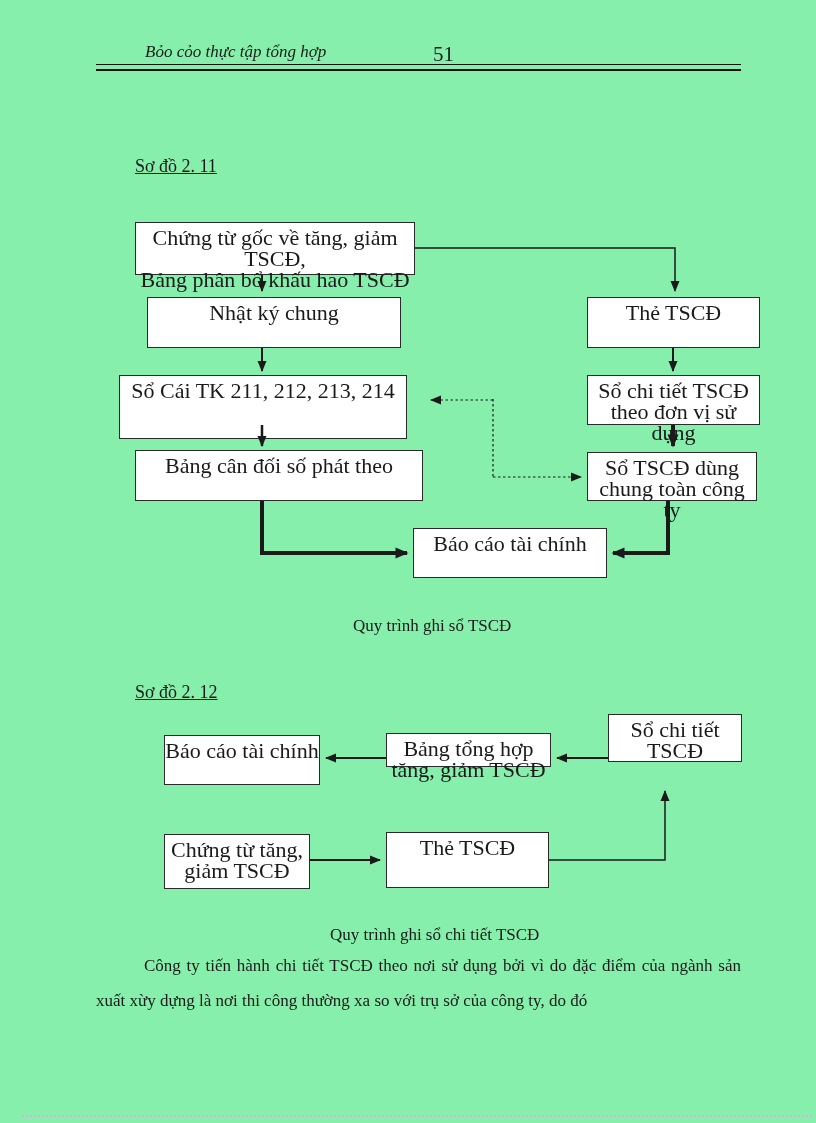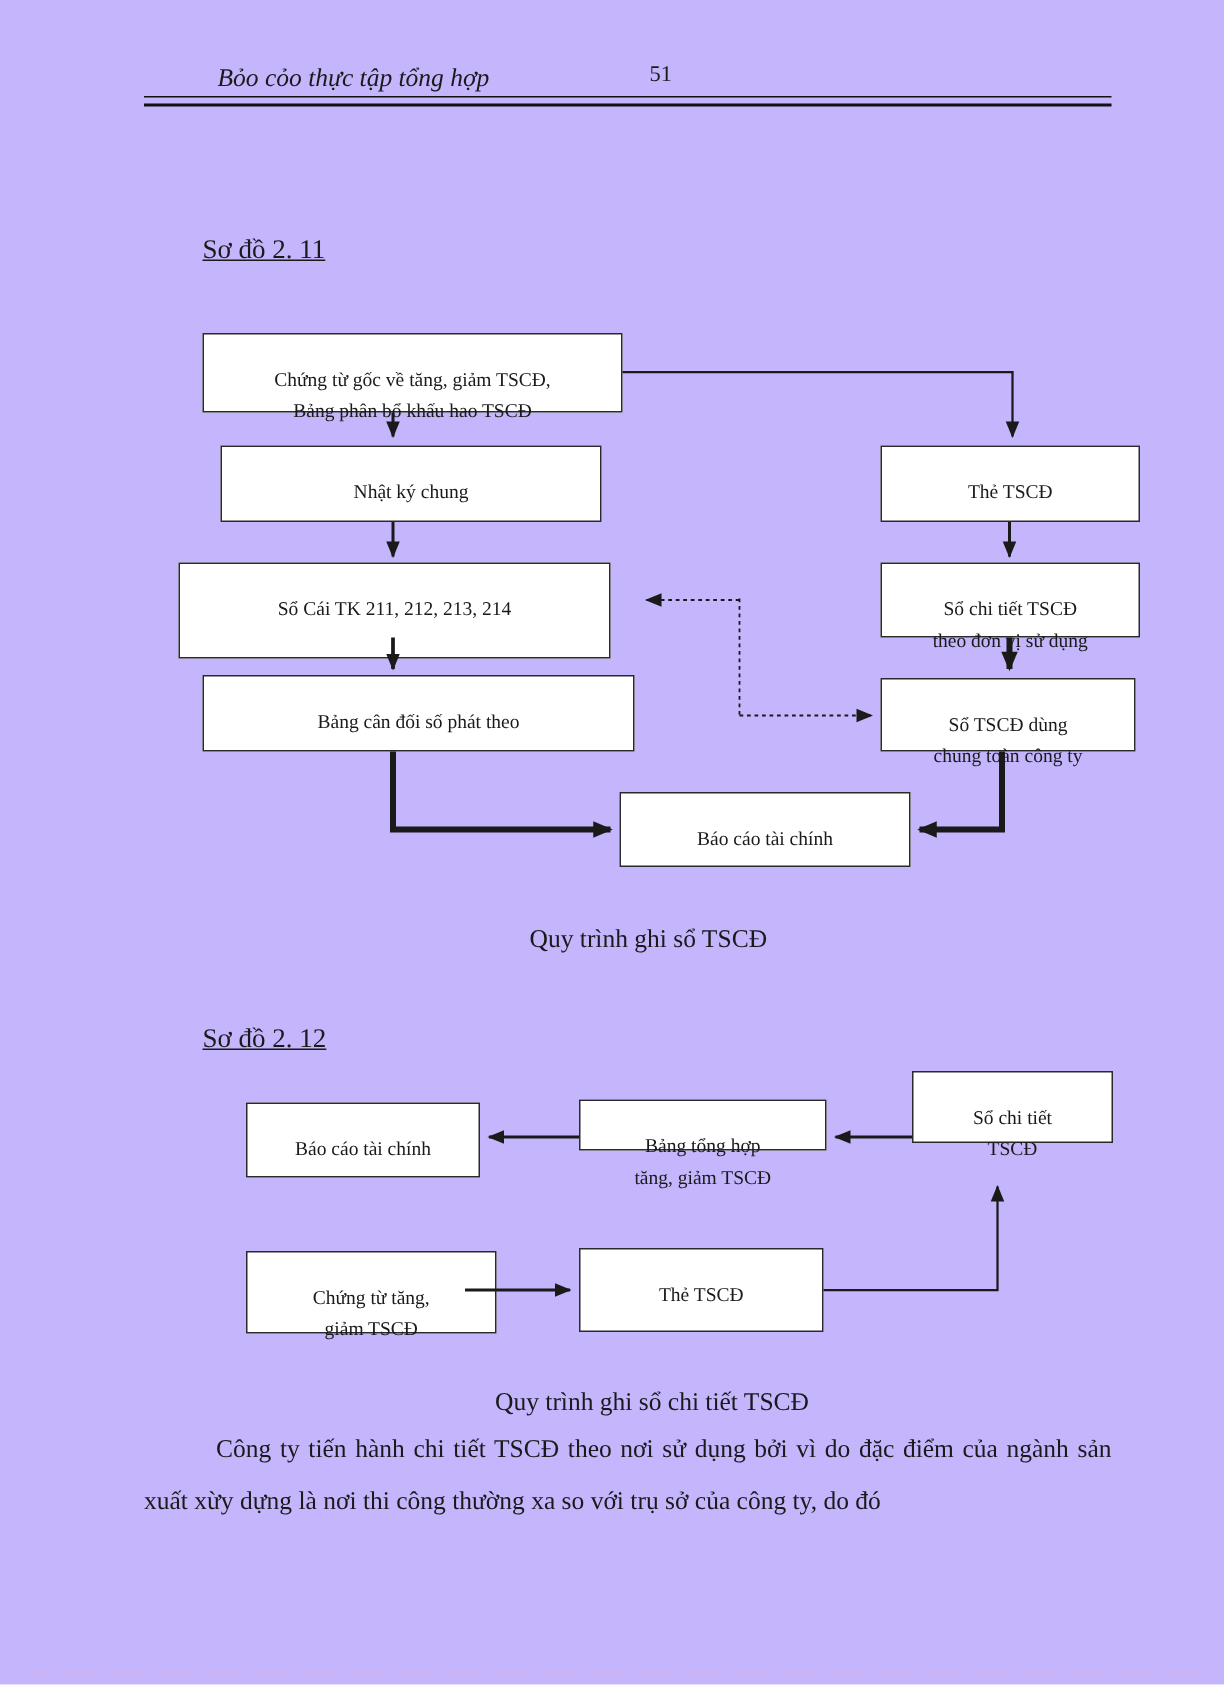--- a/index.html
+++ b/index.html
@@ -1,48 +1,48 @@
 <!DOCTYPE html>
 <html><head>
 <meta charset="utf-8">
 <style>
   html, body { margin: 0; padding: 0; background: #fff; }
   .page {
     position: relative;
     width: 816px; height: 1123px;
-    background: #c4b5fd;
+    background: #86efac;
     font-family: "Liberation Serif", "DejaVu Serif", serif;
     color: #1a1a1a;
     overflow: hidden;
   }
   .abs { position: absolute; }
   .header-title {
     left: 145px; top: 42px;
     font-style: italic; font-size: 17px;
   }
-  .page-num { left: 433px; top: 42px; font-size: 15px; }
+  .page-num { left: 433px; top: 42px; font-size: 21px; }
   .header-rule {
     left: 96px; top: 64px; width: 645px; height: 4px;
     border-top: 1.5px solid #111; border-bottom: 2px solid #111;
   }
   .so-do-label {
     font-size: 18px;
     text-decoration: underline;
   }
   .so-do-1 { left: 135px; top: 156px; }
   .so-do-2 { left: 135px; top: 682px; }
   .box {
     position: absolute;
     box-sizing: border-box;
     border: 1.5px solid #2a2a2a;
     background: #fff;
     text-align: center;
-    font-size: 13px;
+    font-size: 22px;
     line-height: 21px;
-    padding-top: 19px;
+    padding-top: 4px;
     white-space: pre-line;
   }
   .caption {
     font-size: 17px;
   }
   .caption-1 { left: 353px; top: 616px; }
   .caption-2 { left: 330px; top: 925px; }
   .connectors {
     position: absolute; left: 0; top: 0;
     pointer-events: none;
@@ -82,21 +82,21 @@
 
   <span class="abs caption caption-1">Quy trình ghi sổ TSCĐ</span>
 
   <span class="abs so-do-label so-do-2">Sơ đồ 2. 12</span>
 
   <div class="box" style="left:164px; top:735px; width:156px; height:50px;">Báo cáo tài chính</div>
   <div class="box" style="left:386px; top:733px; width:165px; height:34px;">Bảng tổng hợp
 tăng, giảm TSCĐ</div>
   <div class="box" style="left:608px; top:714px; width:134px; height:48px;">Sổ chi tiết
 TSCĐ</div>
-  <div class="box" style="left:164px; top:834px; width:167px; height:55px;">Chứng từ tăng,
+  <div class="box" style="left:164px; top:834px; width:146px; height:55px;">Chứng từ tăng,
 giảm TSCĐ</div>
   <div class="box" style="left:386px; top:832px; width:163px; height:56px;">Thẻ TSCĐ</div>
 
   <span class="abs caption caption-2">Quy trình ghi sổ chi tiết TSCĐ</span>
 
   <svg class="connectors" width="816" height="1123" viewBox="0 0 816 1123">
     <defs>
       <marker id="ah" markerUnits="userSpaceOnUse" markerWidth="12" markerHeight="10" refX="10.5" refY="5" orient="auto">
         <path d="M0.5,0.5 L11.5,5 L0.5,9.5 z" fill="#1a1a1a"></path>
       </marker>

